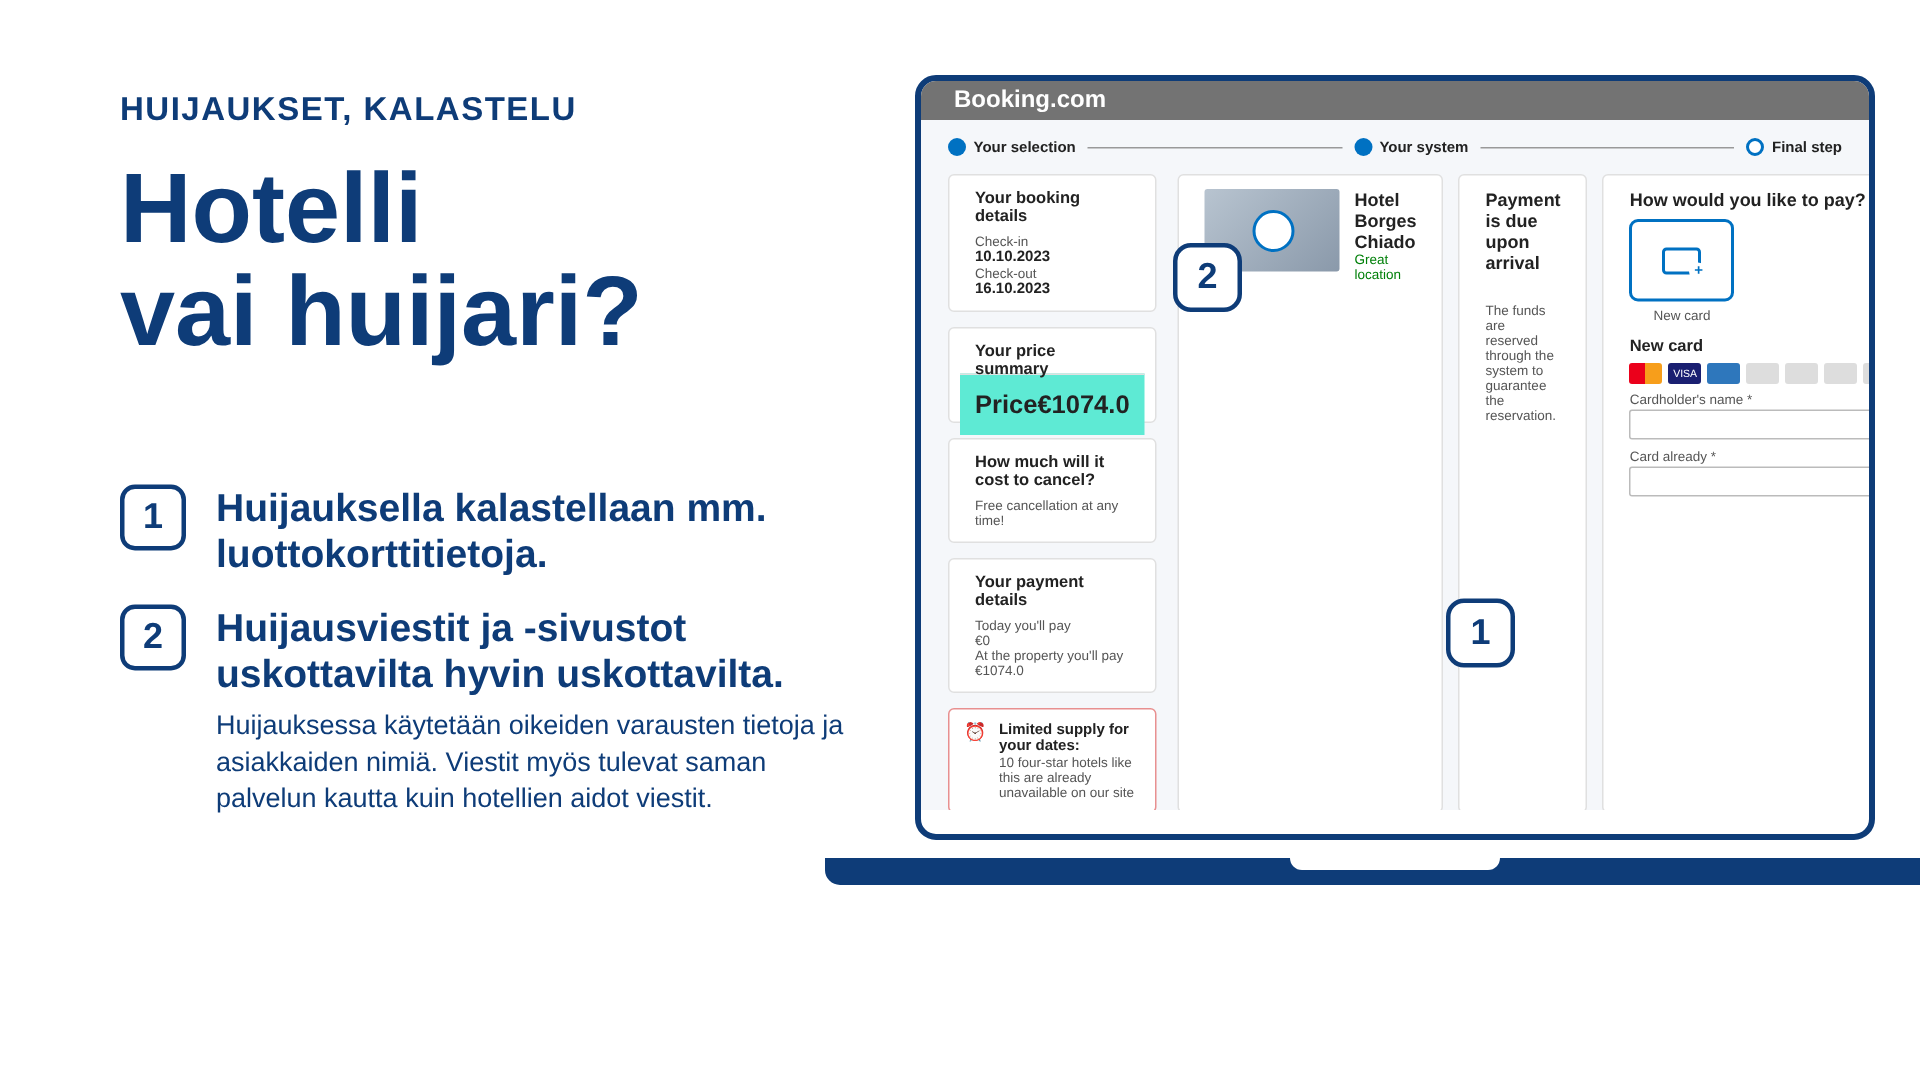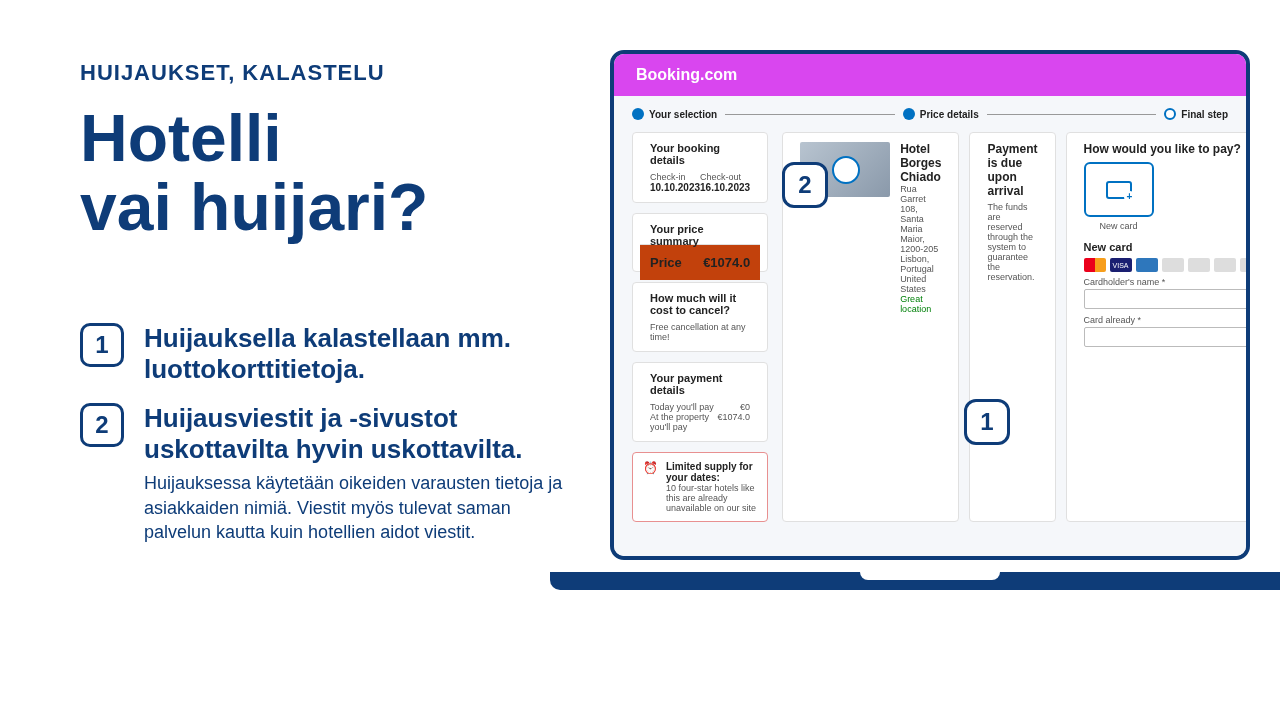--- a/index.html
+++ b/index.html
@@ -13,36 +13,36 @@
   .point-title { color:#0e3c78; font-size:26px; font-weight:600; line-height:1.2; }
   .point-body { color:#0e3c78; font-size:18px; line-height:1.35; margin-top:6px; max-width:420px; }
 
   
   .laptop-wrap { position:absolute; right:30px; top:50px; width:640px; height:580px; }
   .laptop-screen { width:640px; height:510px; border:4px solid #0e3c78; border-radius:14px; background:#fff; overflow:hidden; position:relative; }
   .laptop-base { width:760px; height:18px; background:#0e3c78; border-radius:0 0 10px 10px; margin:0 auto; margin-left:-60px; margin-top:12px; }
   .laptop-base::before { content:""; display:block; width:140px; height:8px; background:#fff; margin:0 auto; border-radius:0 0 8px 8px; position:relative; top:0; }
 
   
-  .bk-header { background:#d946ef; color:#fff; height:42px; display:flex; align-items:center; padding:0 22px; font-weight:700; font-size:16px; }
+  .bk-header { background:#737373; color:#fff; height:26px; display:flex; align-items:center; padding:0 22px; font-weight:700; font-size:16px; }
   .bk-body { background:#f5f7fa; height:calc(100% - 42px); padding:12px 18px; font-size:10px; color:#222; overflow:hidden; }
   .steps { display:flex; align-items:center; justify-content:space-between; margin-bottom:12px; font-size:10px; font-weight:600; }
   .step { display:flex; align-items:center; gap:5px;justify-content:space-between; }
   .dot { width:12px; height:12px; border-radius:50%; background:#0071c2; display:inline-block; }
   .dot.outline { background:#fff; border:2px solid #0071c2; }
   .line { flex:1; height:1px; background:#999; margin:0 8px; }
 
   .cols { display:flex; gap:14px; }
   .colL { width:180px; display:flex; flex-direction:column; gap:10px; }
   .colR { flex:1; display:flex; flex-direction:row; gap:10px; }
   .card { background:#fff; border:1px solid #e0e0e0; border-radius:4px; padding:9px 17px; }
   .card h4 { font-size:11px; font-weight:700; margin-bottom:6px; }
   .small { font-size:9px; color:#555; }
-  .row { display:flex; justify-content:space-between; }
-  .price-row { display:flex; justify-content:space-between; font-weight:700; font-size:13px; background:#c2410c; margin:-9px -10px; padding:10px; border-top:1px solid #e0e0e0; }
+  .row { display:flex; justify-content:space-between;flex-direction:column; }
+  .price-row { display:flex; justify-content:space-between; font-weight:700; font-size:17px; background:#5eead4; margin:-9px -10px; padding:10px; border-top:1px solid #e0e0e0; }
   .alert { border:1px solid #e89090; border-radius:4px; padding:8px 10px; display:flex; gap:8px; background:#fff; }
   .alert .ico { color:#d20000; font-size:12px; }
   .hotel-head { display:flex; gap:10px; }
   .hotel-img { width:90px; height:55px; background:linear-gradient(135deg,#b8c4d0,#8a99aa); border-radius:2px; position:relative; }
   .hotel-img::after { content:""; position:absolute; width:24px; height:24px; border-radius:50%; background:#fff; border:2px solid #0071c2; top:14px; left:32px; }
   .green { color:#008009; font-size:9px; }
   .paylabel { font-size:12px; font-weight:700; }
   .newcard-box { border:2px solid #0071c2; border-radius:6px; width:70px; height:55px; display:flex; align-items:center; justify-content:center; margin-top:6px; }
   .cc-ico { width:26px; height:18px; border:2px solid #0071c2; border-radius:3px; position:relative; }
   .cc-ico::after { content:"+"; position:absolute; right:-6px; bottom:-6px; width:12px; height:12px; border-radius:50%; background:#fff; color:#0071c2; font-size:10px; font-weight:700; display:flex; align-items:center; justify-content:center; }
@@ -92,21 +92,21 @@
     </div>
     <div class="bk-body">
       <div class="steps">
         <div class="step">
             <span class="dot"></span>
             <span>Your selection</span>
           </div>
         <div class="line"></div>
         <div class="step">
             <span class="dot"></span>
-            <span>Price details</span>
+            <span>Your system</span>
           </div>
         <div class="line"></div>
         <div class="step">
             <span class="dot outline"></span>
             <span>Final step</span>
           </div>
       </div>
 
       <div class="cols">
 
@@ -159,29 +159,28 @@
             </div>
           </div>
         </div>
 
         <div class="colR">
           <div class="card">
             <div class="hotel-head">
               <div class="hotel-img"></div>
               <div style="flex:1">
                 <div style="font-weight:700;font-size:12px">Hotel Borges Chiado</div>
-                <div class="small">Rua Garret 108, Santa Maria Maior, 1200-205 Lisbon, Portugal United States</div>
                 <div class="green">Great location</div>
               </div>
             </div>
           </div>
 
           <div class="card">
             <div class="paylabel">Payment is due upon arrival</div>
-            <div class="small" style="margin-top:4px">The funds are reserved through the system to guarantee the reservation.</div>
+            <div class="small" style="margin-top:20px">The funds are reserved through the system to guarantee the reservation.</div>
           </div>
 
           <div class="card">
             <div class="paylabel">How would you like to pay?</div>
             <div class="newcard-box">
               <div class="cc-ico"></div>
             </div>
             <div class="small" style="margin-top:4px;text-align:left;width:70px;text-align:center">New card</div>
 
             <div style="font-weight:700;font-size:11px;margin-top:10px">New card</div>

